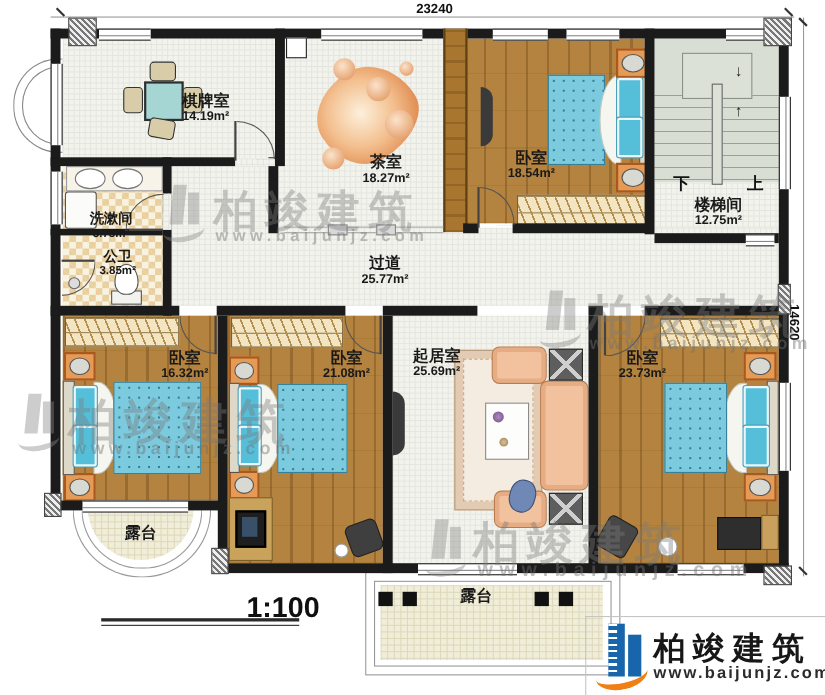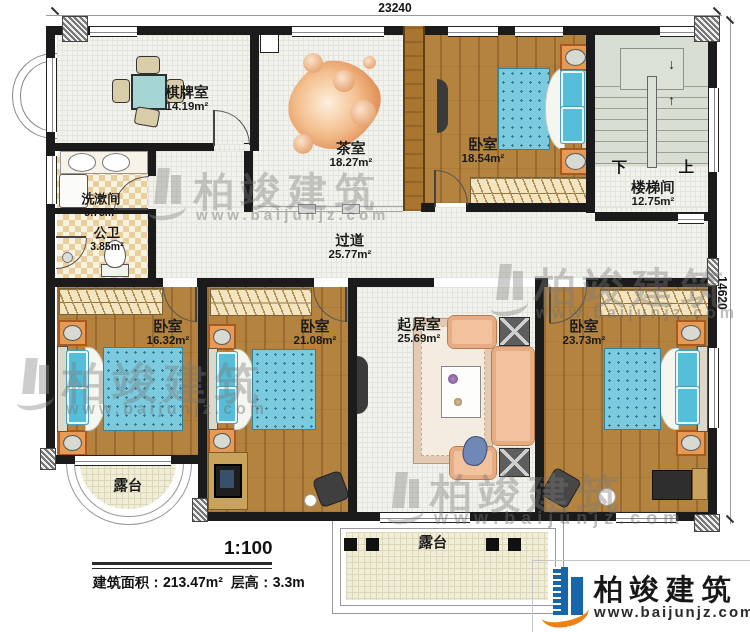--- a/index.html
+++ b/index.html
@@ -74,21 +74,21 @@
   .wm-icon .sw{position:absolute;left:0;bottom:0;width:38px;height:16px;border-bottom:5px solid #8a8a8a;
     border-radius:0 0 100% 100%;transform:rotate(-10deg);}
   
   .dimline{position:absolute;background:#999;z-index:6;}
   .tick{position:absolute;width:10px;height:2px;background:#333;transform:rotate(45deg);z-index:7;}
   .dimlabel{position:absolute;font-size:12px;font-weight:bold;color:#111;z-index:7;}
   .pilaster{position:absolute;z-index:23;border:1px solid #444;
     background:repeating-linear-gradient(45deg,#777 0 2px,#eee 2px 4px);}
   
   .title-main{position:absolute;font-size:31px;font-weight:bold;color:#101010;z-index:50;letter-spacing:2px;}
-  .title-scale{position:absolute;font-size:19px;font-weight:bold;color:#101010;z-index:50;}
+  .title-scale{position:absolute;font-size:26px;font-weight:bold;color:#101010;z-index:50;}
   .title-rule{position:absolute;height:3px;border-top:3px solid #2a2a2a;border-bottom:1.5px solid #2a2a2a;z-index:50;}
   .title-sub{position:absolute;font-size:14px;font-weight:bold;color:#101010;z-index:50;white-space:nowrap;}
   .logo-text{position:absolute;font-size:29px;font-weight:bold;color:#171717;letter-spacing:7px;z-index:50;white-space:nowrap;}
   .logo-url{position:absolute;font-size:15px;font-weight:bold;color:#2b2b2b;letter-spacing:2px;z-index:50;white-space:nowrap;}
   .frame-line{position:absolute;background:#c5c5c5;z-index:48;}
   .col{position:absolute;background:#111;z-index:12;}
   .carpet-o{position:absolute;background:#e2cbb2;border:1px solid #b79a78;z-index:10;}
   .carpet-i{position:absolute;background:#f4ece0;border:1px dashed #c8a987;z-index:11;}
 </style>
 </head>
@@ -328,21 +328,21 @@
     <div class="ar">25.77m²</div>
   </div>
   <div class="room-label" style="left:168px;top:318px">
     <div class="nm">卧室</div>
     <div class="ar">16.32m²</div>
   </div>
   <div class="room-label" style="left:315px;top:318px">
     <div class="nm">卧室</div>
     <div class="ar">21.08m²</div>
   </div>
-  <div class="room-label" style="left:419px;top:316px">
+  <div class="room-label" style="left:397px;top:316px">
     <div class="nm">起居室</div>
     <div class="ar">25.69m²</div>
   </div>
   <div class="room-label" style="left:584px;top:318px">
     <div class="nm">卧室</div>
     <div class="ar">23.73m²</div>
   </div>
   <div class="room-label" style="left:128px;top:477px">
     <div class="nm">露台</div>
   </div>
@@ -377,23 +377,20 @@
   <div class="wm-icon" style="left:386px;top:472px;width:40px;height:52px">
       <div class="b1"></div>
       <div class="b2"></div>
       <div class="sw"></div>
     </div>
   <div class="wm-text" style="left:430px;top:466px;font-size:42px">柏竣建筑</div>
   <div class="wm-url" style="left:434px;top:508px;font-size:18px;letter-spacing:6px">www.baijunjz.com</div>
 
   <div class="title-scale" style="left:224px;top:537px">1:100</div>
   <div class="title-rule" style="left:92px;top:562px;width:180px"></div>
-  <div class="title-sub" style="left:93px;top:574px">
-    <span>建筑面积：</span><span>213.47m²</span>&nbsp;&nbsp;<span>层高：</span><span>3.3m</span>
-  </div>
 
   <div class="frame-line" style="left:532px;top:560px;width:218px;height:1px"></div>
   <div class="frame-line" style="left:532px;top:560px;width:1px;height:72px"></div>
   <div class="abs" style="left:543px;top:565px;width:46px;height:60px;z-index:50">
     <div class="abs" style="left:10px;top:2px;width:15px;height:48px;background:#1766ab;
          background-image:repeating-linear-gradient(0deg,transparent 0 4px,#fff 4px 6px);background-size:55% 100%;background-repeat:no-repeat"></div>
     <div class="abs" style="left:28px;top:12px;width:12px;height:38px;background:#1766ab"></div>
     <div class="abs" style="left:-2px;top:34px;width:48px;height:22px;border-bottom:6px solid #f08013;border-radius:0 0 100% 100%;transform:rotate(-12deg)"></div>
   </div>
   <div class="logo-text" style="left:594px;top:570px">柏竣建筑</div>

